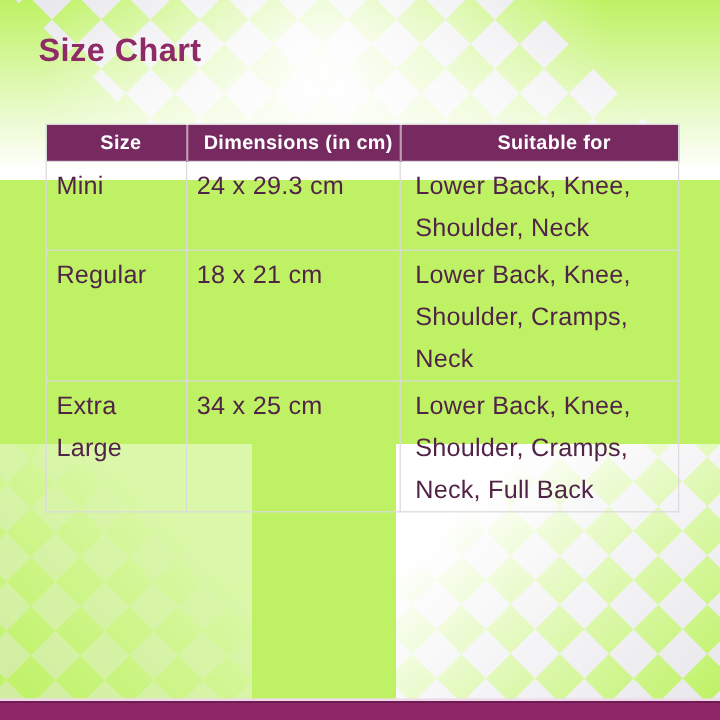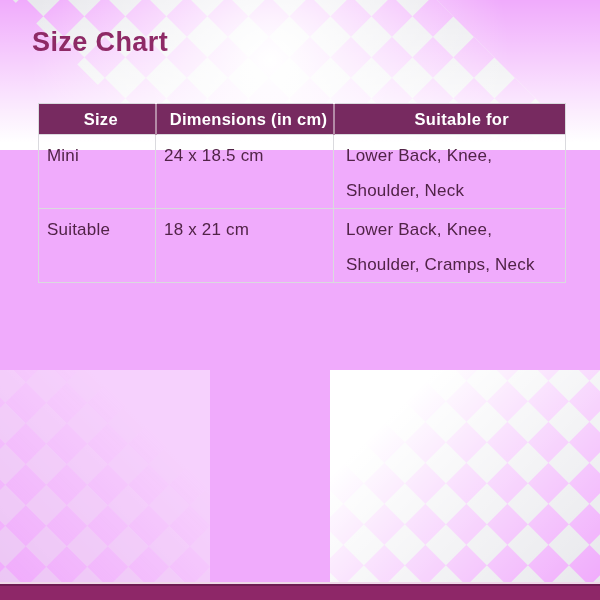--- a/index.html
+++ b/index.html
@@ -1,20 +1,20 @@
 <!DOCTYPE html>
 <html style="--accent: #8E2A66; --header-bg: #772A60; --body-text: #512347; --border: #DADADE; --bottom-bar: #8E2768; --checker: #E8E8EC;"><head>
 <meta charset="utf-8">
 <style>
   html,body{margin:0;padding:0;background:#ffffff;}
   .canvas{
     position:relative;
     width:600px;height:600px;
     overflow:hidden;
-    background:#f0abfc;
+    background:#bef264;
     font-family:"Liberation Sans","DejaVu Sans",sans-serif;
   }
   
   .patch{position:absolute;overflow:hidden;pointer-events:none;}
   .patch .checker{
     position:absolute;left:-50%;top:-50%;width:200%;height:200%;
     transform:rotate(45deg);
     background:repeating-conic-gradient(var(--checker,#e8e8ec) 0% 25%, rgba(255,255,255,0) 25% 50%);
     background-size:58px 58px;
   }
@@ -46,21 +46,21 @@
     background:var(--header-bg,#772a60);
     color:#ffffff;font-weight:bold;font-size:16.5px;letter-spacing:.3px;
     height:30px;text-align:center;padding:0 0 0 8px;
     border-right:2px solid rgba(255,255,255,.45);
   }
   thead th:last-child{border-right:none;}
   thead th.h3{padding-left:24px;}
   tbody td{
     border:1px solid var(--border,#dadade);
     color:var(--body-text,#512347);
-    font-size:17px;letter-spacing:.2px;
+    font-size:21px;letter-spacing:.2px;
     vertical-align:top;line-height:35px;
     padding:3px 4px 0 8px;
     white-space:pre-line;
   }
   tbody td.suitable{padding-left:12px;}
   tr.row-mini td, tr.row-regular td{height:62px;}
   tr.row-xl td{height:97px;}
 
   
   .bottom-bar{
@@ -100,28 +100,35 @@
     <thead>
       <tr>
         <th class="h1">Size</th>
         <th class="h2">Dimensions (in cm)</th>
         <th class="h3">Suitable for</th>
       </tr>
     </thead>
     <tbody>
       <tr class="row-mini">
         <td>Mini</td>
-        <td>24 x 18.5 cm</td>
+        <td>24 x 29.3 cm</td>
         <td class="suitable">Lower Back, Knee,
 Shoulder, Neck</td>
       </tr>
       <tr class="row-regular">
-        <td>Suitable</td>
+        <td>Regular</td>
         <td>18 x 21 cm</td>
         <td class="suitable">Lower Back, Knee,
 Shoulder, Cramps, Neck</td>
+      </tr>
+      <tr class="row-xl">
+        <td>Extra Large</td>
+        <td>34 x 25 cm</td>
+        <td class="suitable">Lower Back, Knee,
+Shoulder, Cramps,
+Neck, Full Back</td>
       </tr>
     </tbody>
   </table>
 
   <div class="bottom-bar"></div>
 
 </div>
 
 </body></html>

